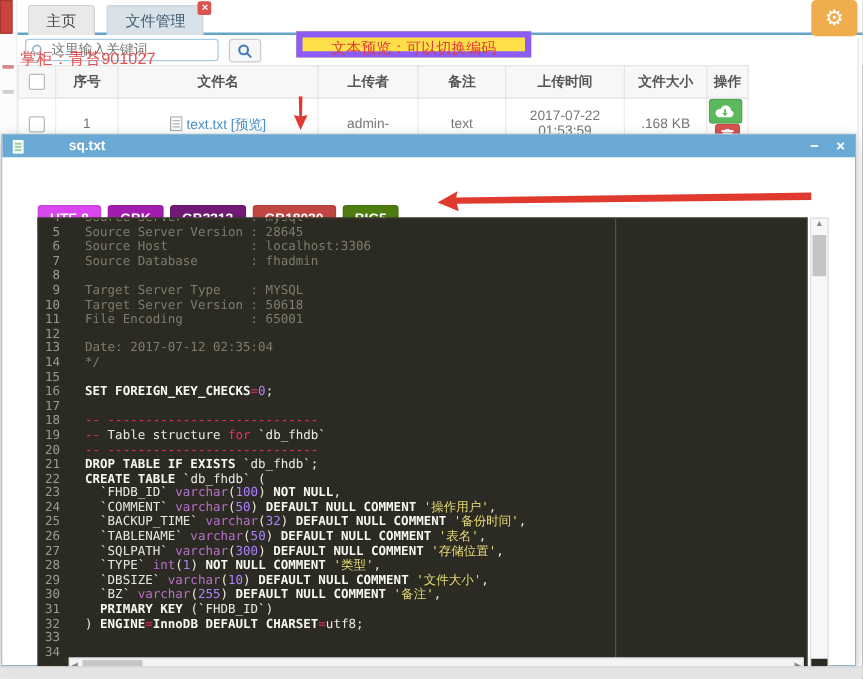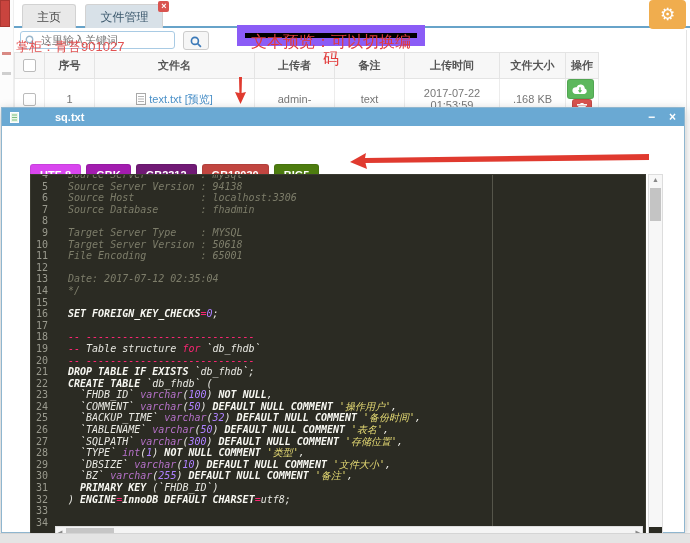--- a/index.html
+++ b/index.html
@@ -24,22 +24,22 @@
     color:#fff; text-align:center; line-height:29px; font-size:17px; z-index:3; }
 
   
   .toolbar { position:absolute; left:0; top:28px; right:0; height:24px; background:#fff; }
   .search-wrap { position:absolute; left:6px; top:3px; width:155px; height:18px; border:1px solid #a9cbe4; border-radius:3px; background:#fff; }
   .search-wrap svg { position:absolute; left:4px; top:3px; }
   .search-wrap input { position:absolute; left:20px; top:1px; width:130px; height:14px; border:none; outline:none; font-size:11px; color:#999; background:transparent; }
   .search-btn { position:absolute; left:169px; top:3px; width:26px; height:19px; background:#f6f6f6; border:1px solid #ccc; border-radius:3px; text-align:center; padding-top:2px; }
 
   .watermark { position:absolute; left:2px; top:38px; z-index:6; color:#e25050; font-size:13px; white-space:nowrap; }
-  .annotation-box { position:absolute; left:223px; top:25px; width:188px; height:21px; z-index:6; background:#000000;
-    border:8px solid #8b5cf6; color:#e23b3b; font-size:16px; text-align:center; line-height:17px; }
+  .annotation-box { position:absolute; left:223px; top:25px; width:188px; height:21px; z-index:6; background:#fde047;
+    border:5px solid #8b5cf6; color:#e23b3b; font-size:12px; text-align:center; line-height:17px; }
 
   
   table.files { position:absolute; left:0; top:52px; width:585px; border-collapse:collapse; table-layout:fixed; font-size:11px; }
   table.files th { background:#f7f7f7; border:1px solid #e4e4e4; height:26px; color:#555; font-weight:bold; text-align:center; }
   table.files td { background:#fff; border:1px solid #ececec; height:29px; color:#777; text-align:center; }
   .cb { display:inline-block; width:13px; height:13px; border:1px solid #bbb; border-radius:2px; background:#fff; vertical-align:middle; }
   .file-link { color:#4a90c8; text-decoration:none; }
   .file-ico { vertical-align:-2px; margin-right:3px; }
   .act-btn { display:inline-block; height:20px; border-radius:3px; border:1px solid rgba(0,0,0,.1); vertical-align:middle; text-align:center; }
   .act-green { width:27px; background:#5cb85c; padding-top:3px; margin-right:4px; }
@@ -63,21 +63,21 @@
   .enc-btn { display:inline-block; height:21px; padding:0 9px; margin-right:5px; border-radius:3px;
     color:#fff; font-size:11px; font-weight:bold; line-height:21px; border:1px solid rgba(0,0,0,.08); }
   .arrow-left { position:absolute; left:348px; top:24px; z-index:5; }
 
   
   .ed-frame { position:absolute; left:28px; top:48px; width:633px; height:366px; display:flex; }
   .ed-code { position:relative; width:616px; height:366px; background:#2b2b23; overflow:hidden; border:1px solid #3a3a30; }
   .ed-clip { margin-top:-6px; }
   .cl { display:flex; line-height:11.6px; font-family:"DejaVu Sans Mono", monospace; font-size:10px; white-space:pre; }
   .ln { width:22px; text-align:right; padding-right:5px; color:#9a9a8e; flex:none; }
-  .lc { padding-left:15px; color:#e8e8e2;font-style:italic; }
+  .lc { padding-left:15px; color:#e8e8e2; }
   .ruler { position:absolute; left:461px; top:0; bottom:0; width:1px; background:#55554a; }
   .tk-c { color:var(--tk-c); } .tk-k { color:var(--tk-k); font-weight:bold; }
   .tk-t { color:var(--tk-t); } .tk-o { color:var(--tk-o); }
   .tk-n { color:var(--tk-n); } .tk-y { color:var(--tk-y); } .tk-s { color:var(--tk-s); }
 
   
   .hscroll { position:absolute; left:24px; right:2px; bottom:1px; height:12px; background:#f4f4f4; border:1px solid #ddd; z-index:4; }
   .hscroll .thumb { position:absolute; left:10px; top:1px; width:48px; height:8px; background:#c6c6c6; }
   .hs-arrow { position:absolute; top:1px; font-size:7px; color:#888; line-height:9px; }
   .hs-left { left:1px; } .hs-right { right:1px; }
@@ -208,21 +208,21 @@
     <div class="enc-row"><span class="enc-btn" style="background: #d946ef;">UTF-8</span><span class="enc-btn" style="background: #a21caf;">GBK</span><span class="enc-btn" style="background: #701a75; margin-top: 32px;">GB2312</span><span class="enc-btn" style="background: rgb(193, 69, 64);">GB18030</span><span class="enc-btn" style="background: #4d7c0f;">BIG5</span></div>
 
     <svg class="arrow-left" width="300" height="20" viewBox="0 0 300 20">
       <path d="M0 12 L16 3 L15 8 L299 4 L299 10 L15.5 13 L17 19 Z" fill="#e03a2f"></path>
     </svg>
 
     <div class="ed-frame">
       <div class="ed-code">
         <div class="ed-clip">
             <div class="cl"><span class="ln">4</span><span class="lc"><span class="tk-c">Source Server         : mysql</span></span></div>
-            <div class="cl"><span class="ln">5</span><span class="lc"><span class="tk-c">Source Server Version : 94138</span></span></div>
+            <div class="cl"><span class="ln">5</span><span class="lc"><span class="tk-c">Source Server Version : 28645</span></span></div>
             <div class="cl"><span class="ln">6</span><span class="lc"><span class="tk-c">Source Host           : localhost:3306</span></span></div>
             <div class="cl"><span class="ln">7</span><span class="lc"><span class="tk-c">Source Database       : fhadmin</span></span></div>
             <div class="cl"><span class="ln">8</span><span class="lc">&nbsp;</span></div>
             <div class="cl"><span class="ln">9</span><span class="lc"><span class="tk-c">Target Server Type    : MYSQL</span></span></div>
             <div class="cl"><span class="ln">10</span><span class="lc"><span class="tk-c">Target Server Version : 50618</span></span></div>
             <div class="cl"><span class="ln">11</span><span class="lc"><span class="tk-c">File Encoding         : 65001</span></span></div>
             <div class="cl"><span class="ln">12</span><span class="lc">&nbsp;</span></div>
             <div class="cl"><span class="ln">13</span><span class="lc"><span class="tk-c">Date: 2017-07-12 02:35:04</span></span></div>
             <div class="cl"><span class="ln">14</span><span class="lc"><span class="tk-c">*/</span></span></div>
             <div class="cl"><span class="ln">15</span><span class="lc">&nbsp;</span></div>

